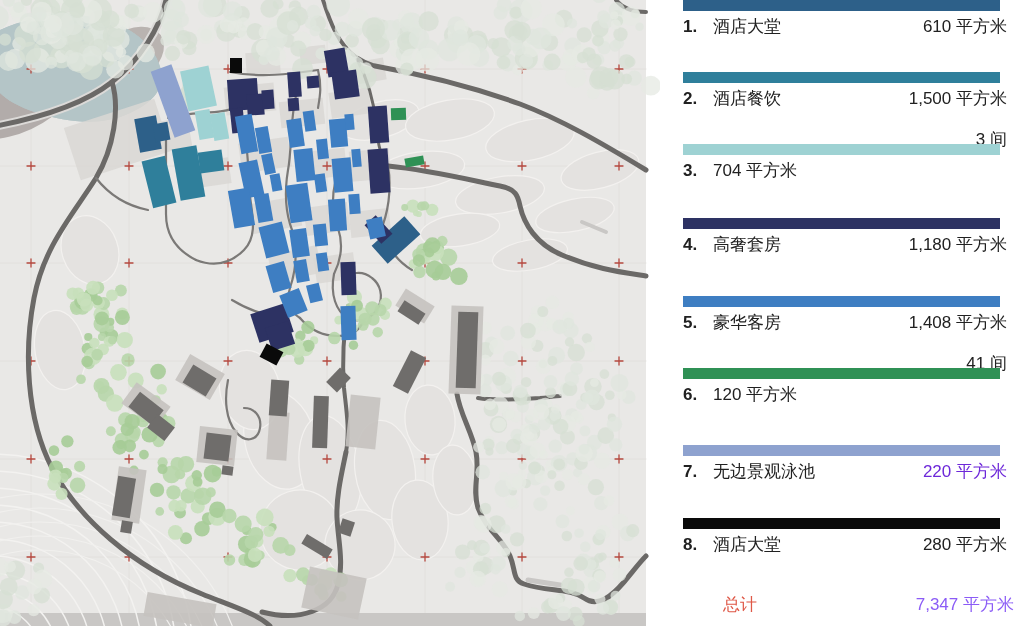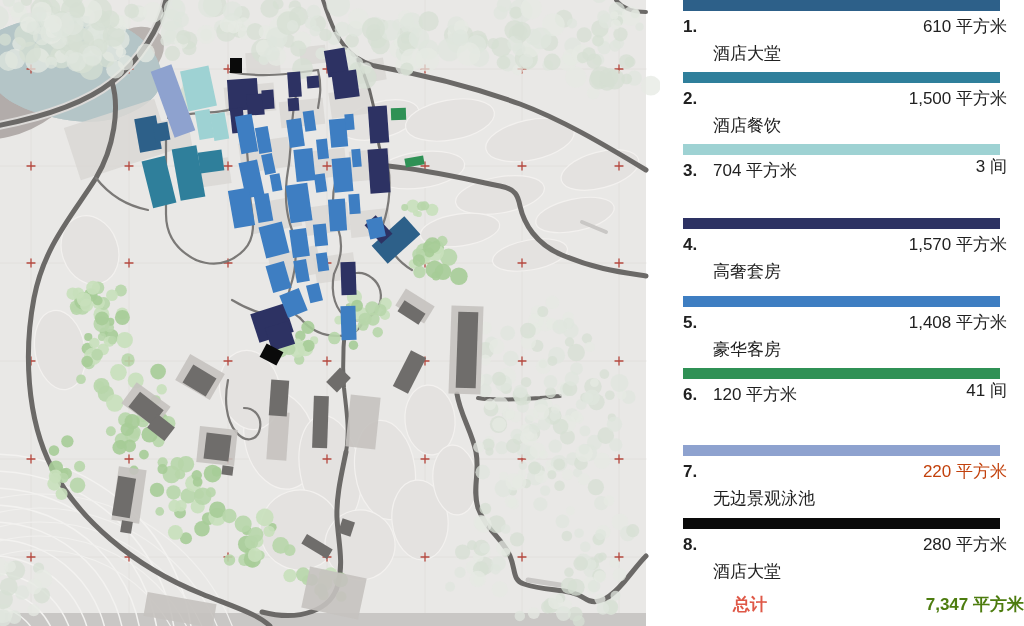--- a/index.html
+++ b/index.html
@@ -5,27 +5,27 @@
   html,body{margin:0;padding:0;background:#fff;}
   .stage{position:relative;width:1024px;height:626px;background:#ffffff;overflow:hidden;
          font-family:"Liberation Sans","DejaVu Sans",sans-serif;}
   #mapwrap{position:absolute;left:0;top:0;width:660px;height:626px;}
   
   .legend{position:absolute;left:683px;top:0;width:324px;height:626px;color:#212121;font-size:17px;}
   .li{position:absolute;left:0;width:324px;}
   .bar{width:317px;height:11px;background:#888;}
   .lrow{display:flex;margin-top:6px;line-height:20px;}
   .num{width:30px;font-weight:bold;}
-  .lbl{flex:1;margin-top:27px;}
+  .lbl{flex:1;}
   .val{text-align:center;white-space:nowrap;}
   .rooms{text-align:right;width:324px;margin-top:21px;line-height:20px;}
-  .muted .val{color:#c2410c;}
-  .totalrow{position:absolute;top:595px;left:17px;width:324px;display:flex;line-height:20px;font-weight:bold;}
+  .muted .val{color:#6d28d9;}
+  .totalrow{position:absolute;top:595px;left:7px;width:324px;display:flex;line-height:20px;}
   .tlabel{margin-left:33px;flex:1;}
-  .tval{text-align:right;white-space:nowrap;color:#4d7c0f;}
+  .tval{text-align:right;white-space:nowrap;color:#8b5cf6;}
 </style>
 </head>
 <body>
 
 <div class="stage">
   <div id="mapwrap"><svg width="660" height="626" viewBox="0 0 660 626">
         <rect x="0" y="0" width="646" height="626" fill="#e9e8e6"></rect>
         <path d="M31,0 V626" fill="none" stroke="#e0deda" stroke-width="0.8" stroke-linecap="round" stroke-linejoin="round"></path>
         <path d="M129,0 V626" fill="none" stroke="#e0deda" stroke-width="0.8" stroke-linecap="round" stroke-linejoin="round"></path>
         <path d="M228,0 V626" fill="none" stroke="#e0deda" stroke-width="0.8" stroke-linecap="round" stroke-linejoin="round"></path>
@@ -1049,21 +1049,21 @@
         <div class="lrow">
           <span class="num">3.</span>
           <span class="val"><span>704</span> <span>平方米</span></span>
         </div>
       </div>
       <div class="li" style="top: 218px;">
         <div class="bar" style="background: rgb(45, 50, 99);"></div>
         <div class="lrow">
           <span class="num">4.</span>
           <span class="lbl">高奢套房</span>
-          <span class="val"><span>1,570</span> <span>平方米</span></span>
+          <span class="val"><span>1,180</span> <span>平方米</span></span>
         </div>
       </div>
       <div class="li" style="top: 296px;">
         <div class="bar" style="background: rgb(62, 126, 194);"></div>
         <div class="lrow">
           <span class="num">5.</span>
           <span class="lbl">豪华客房</span>
           <span class="val"><span>1,408</span> <span>平方米</span></span>
         </div>
         <div class="rooms">41 间</div>

